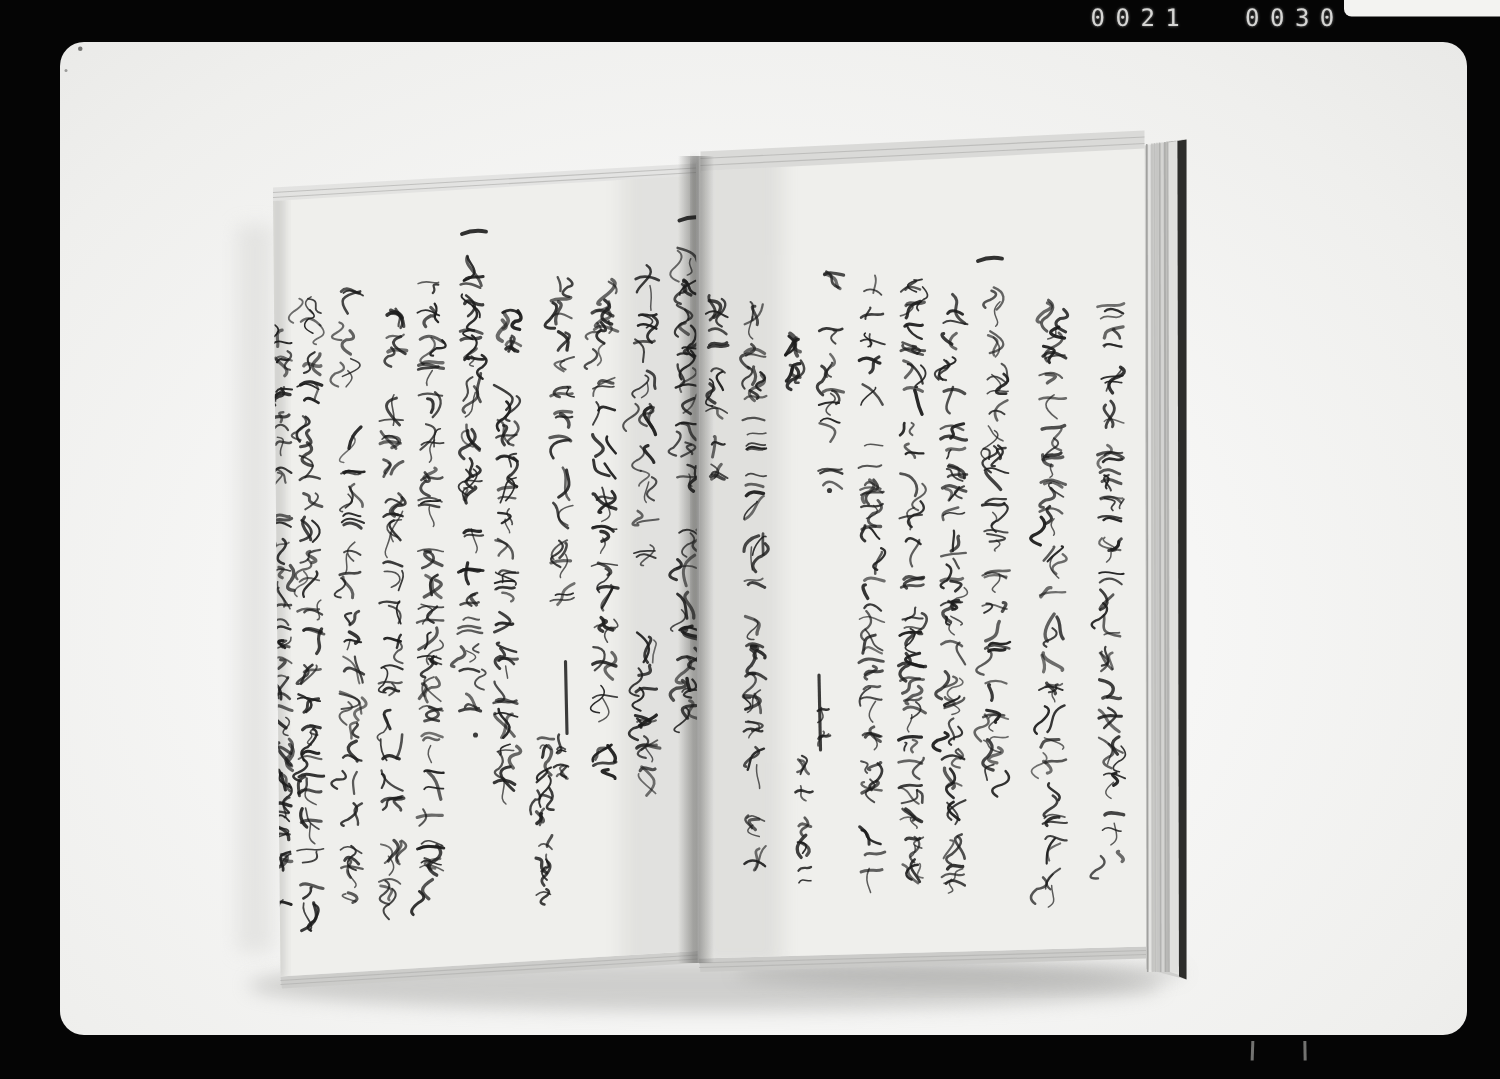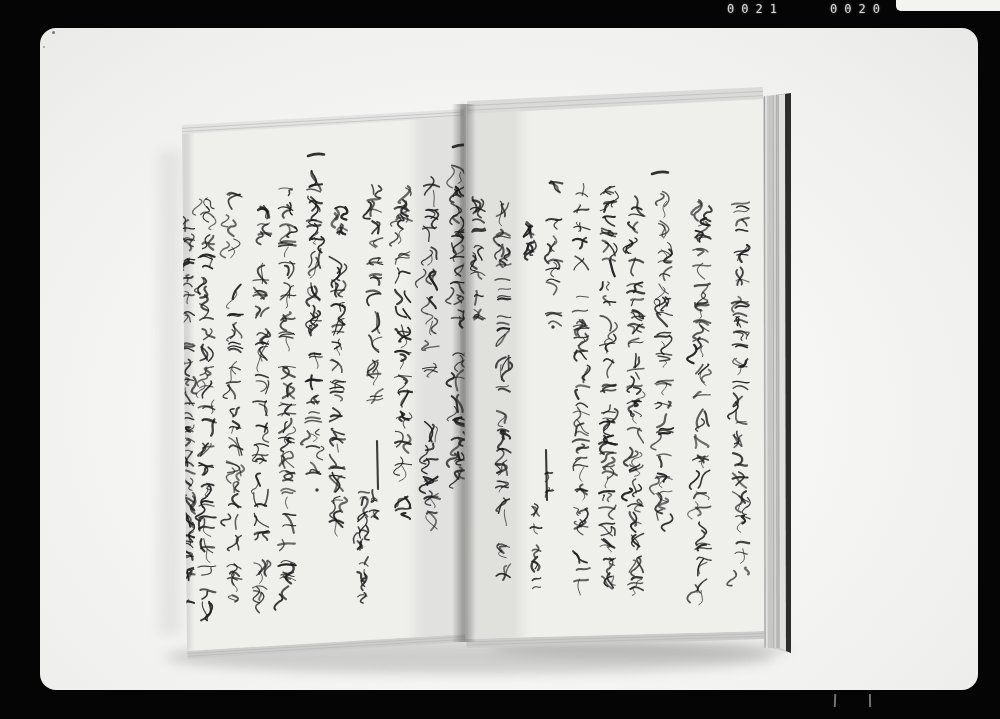--- a/index.html
+++ b/index.html
@@ -1,39 +1,39 @@
 <!DOCTYPE html>
 <html><head>
 <meta charset="utf-8">
 <style>
   html,body{margin:0;padding:0;background:#050505;}
   .stage{position:relative;width:1000px;height:719px;background:#050505;overflow:hidden;
          font-family:"DejaVu Sans Mono", monospace;}
   .photo{position:absolute;left:40px;top:28px;width:938px;height:662px;border-radius:16px;
          background:radial-gradient(ellipse at 48% 58%, #f6f6f5 45%, #efefed 80%, #e9e9e7 100%);}
-  .counter{position:absolute;top:2px;color:#d6d6d4;font-size:12px;letter-spacing:7px;
+  .counter{position:absolute;top:2px;color:#d6d6d4;font-size:16px;letter-spacing:7px;
            text-shadow:0 0 2px rgba(240,240,240,.55);user-select:none;}
   .counter.left{left:727px;}
   .counter.right{left:830px;}
   .notch{position:absolute;left:896px;top:0;width:104px;height:11px;background:#f3f3f1;
          border-bottom-left-radius:5px;}
   .tick{position:absolute;top:694px;width:2px;height:13px;background:#8d8d8b;opacity:.8;}
   .tick.t1{left:834px;transform:rotate(2deg);}
   .tick.t2{left:869px;transform:rotate(-1deg);}
   .speck{position:absolute;border-radius:50%;background:#4d4d4b;}
   .speck.s1{left:52px;top:31px;width:3px;height:3px;opacity:.75;}
   .speck.s2{left:43px;top:46px;width:2px;height:2px;opacity:.5;}
   svg.scene{position:absolute;left:0;top:0;display:block;}
 </style>
 </head>
 <body>
 
 <div class="stage">
   <span class="counter left">0021</span>
-  <span class="counter right">0020</span>
+  <span class="counter right">0030</span>
   <div class="notch"></div>
 
   <div class="photo"></div>
   <div class="speck s1"></div>
   <div class="speck s2"></div>
 
   <svg class="scene" id="scene" width="1000" height="719" viewBox="0 0 1000 719">
       <defs>
         <filter id="b6" x="-40%" y="-40%" width="180%" height="180%">
           <feGaussianBlur stdDeviation="6"></feGaussianBlur>

